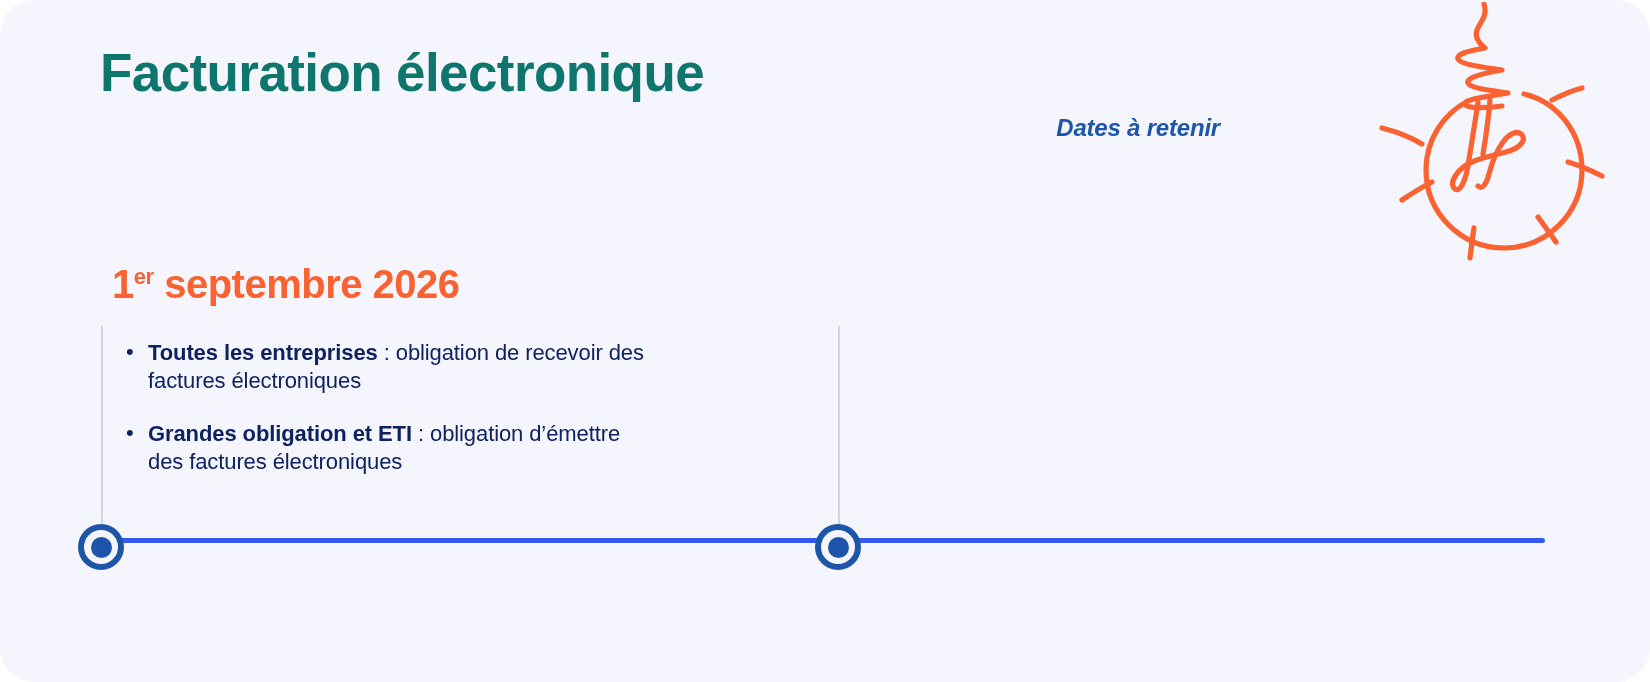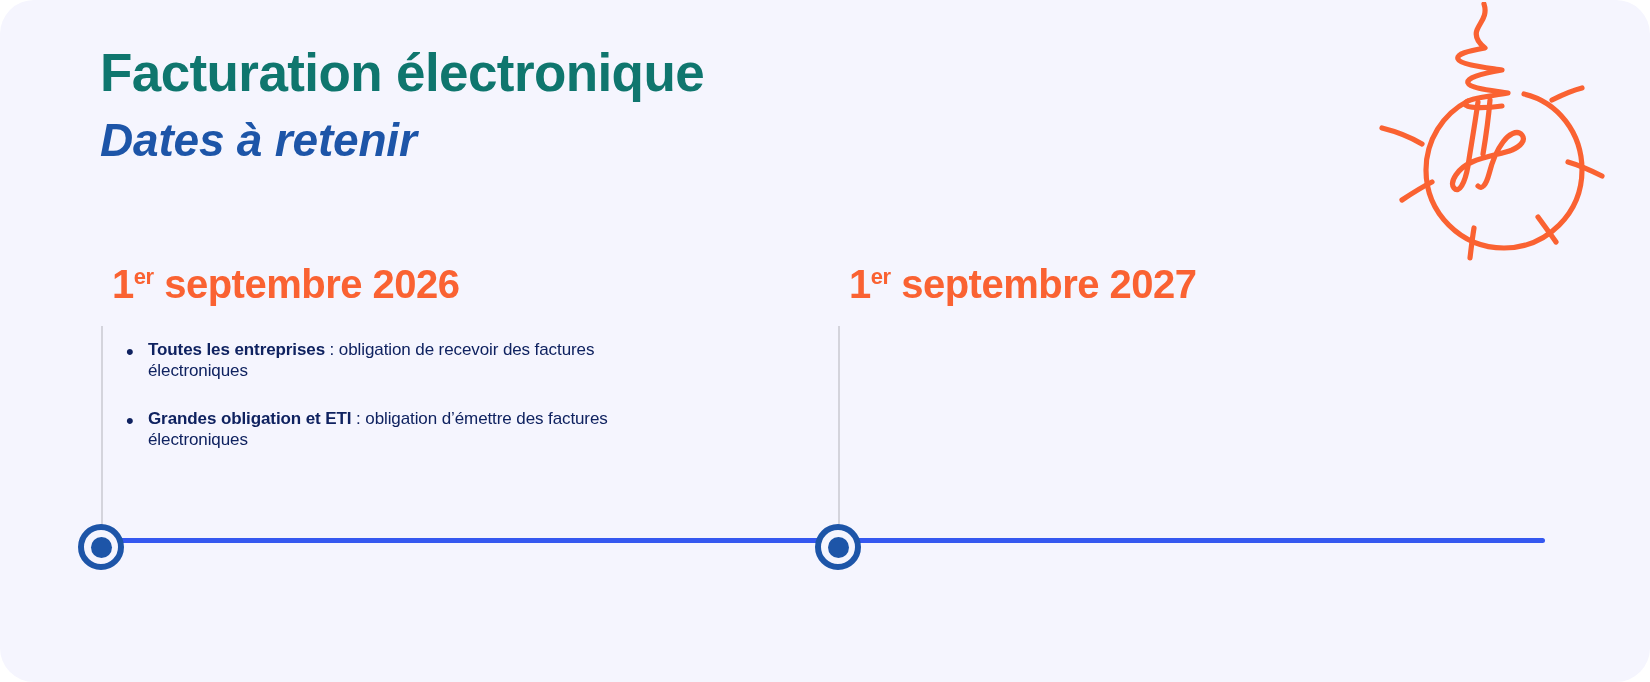--- a/index.html
+++ b/index.html
@@ -35,26 +35,27 @@
     margin: 0;
     font-size: 53px;
     line-height: 1.08;
     font-weight: bold;
     letter-spacing: -0.6px;
     color: #0f766e;
     white-space: nowrap;
   }
   #subtitle {
     margin: 14px 0 0 0;
-    font-size: 46px;
+    font-size: 24px;
     line-height: 1.1;
     font-weight: bold;
     font-style: italic;
     letter-spacing: -0.2px;
     color: #1D55A8;
+    text-align: right;
   }
 
   
   #bulb-icon {
     position: absolute;
     right: 18px;
     top: 2px;
     width: 330px;
     height: 262px;
     pointer-events: none;
@@ -126,21 +127,21 @@
     position: absolute;
     top: 333px;
     margin: 0;
     padding: 0;
     list-style: none;
   }
   .milestone-list li {
     position: relative;
     padding-left: 28px;
     margin-bottom: 26px;
-    font-size: 17px;
+    font-size: 22px;
     line-height: 1.26;
     color: #0F2260;
     letter-spacing: -0.1px;
   }
   .milestone-list li:last-child { margin-bottom: 0; }
   .milestone-list li::before {
     content: "•";
     position: absolute;
     left: 6px;
     top: -1px;
@@ -219,18 +220,15 @@
         <span class="lead">Grandes obligation et ETI</span><span> : obligation d’émettre des factures électroniques</span>
       </li>
     </ul>
   </div>
 
   <div class="milestone" id="milestone-2027">
     <div class="milestone-stem"></div>
     <div class="milestone-dot">
       <span class="dot-core"></span>
     </div>
-    <div class="milestone-date">
-      <span>1</span><sup>er</sup><span> septembre 2027</span>
-    </div>
   </div>
 
 </div>
 
 </body></html>

